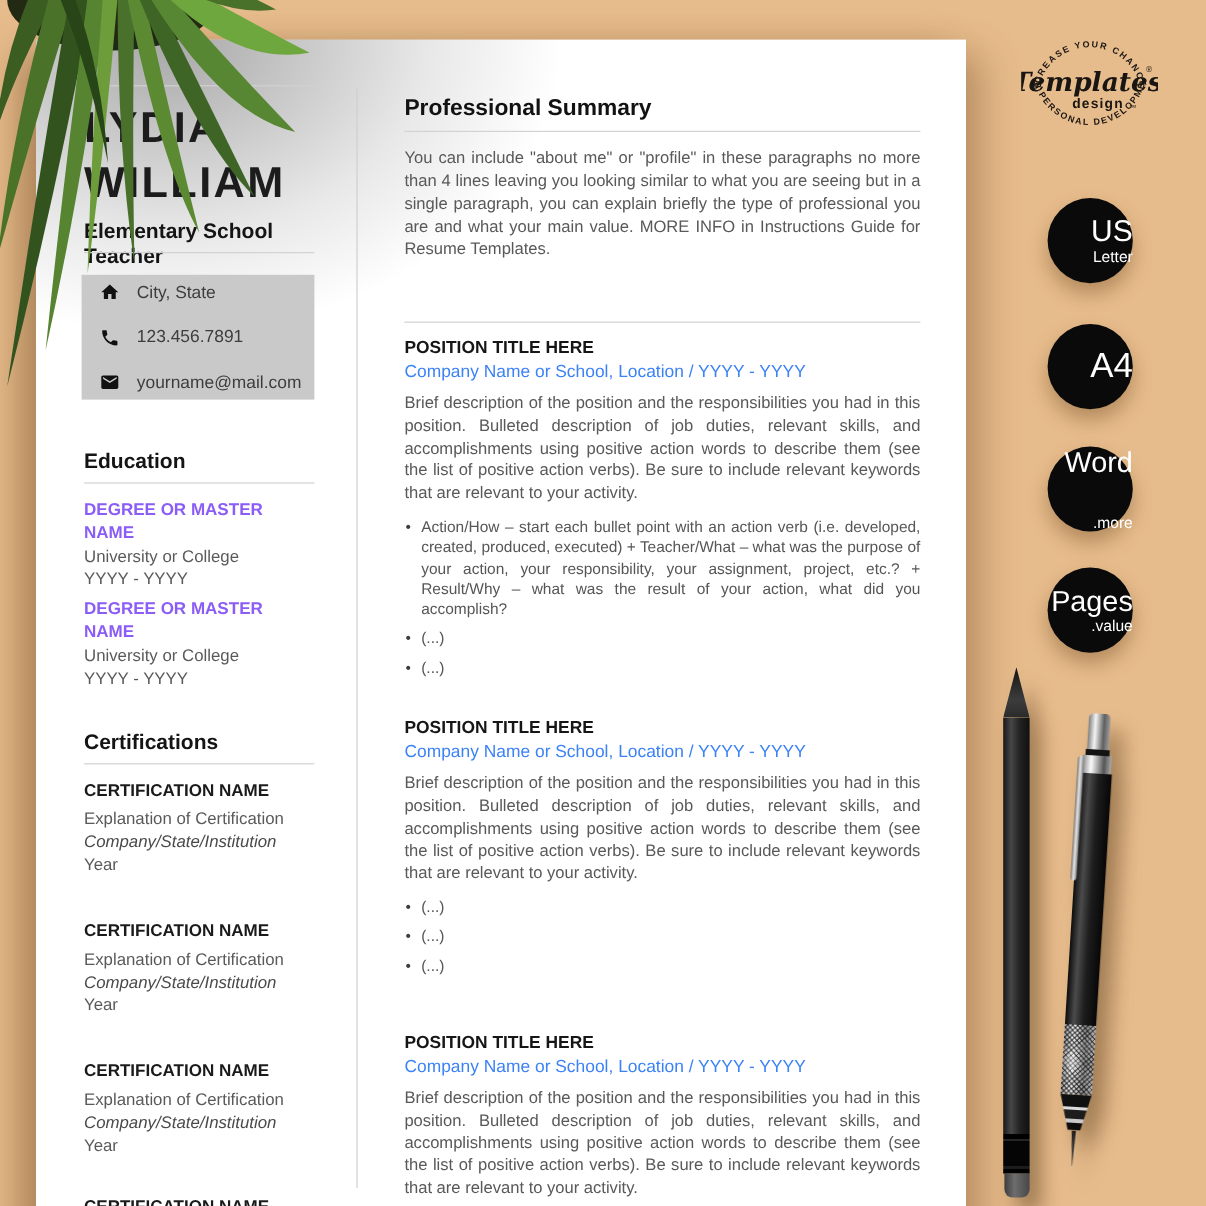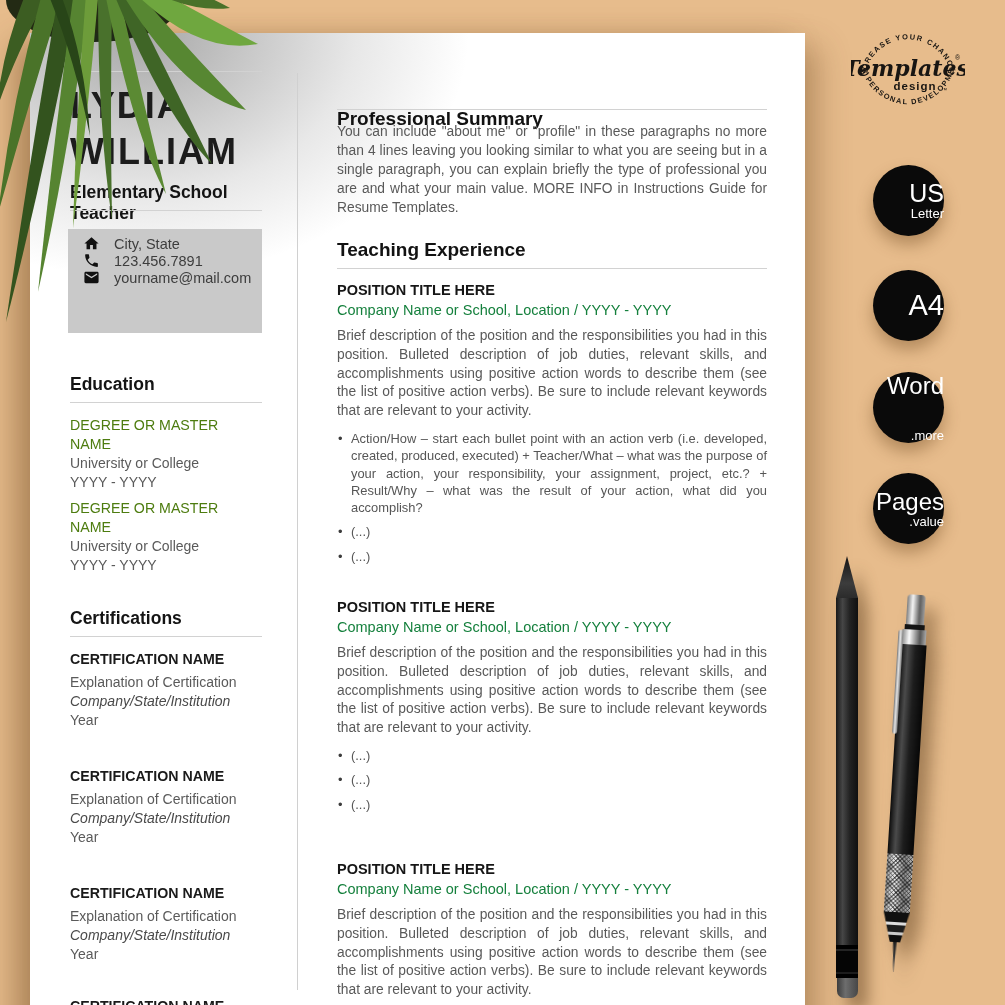--- a/index.html
+++ b/index.html
@@ -27,53 +27,53 @@
   
   .lc { position:absolute; left:40px; width:192px; }
   .name { top:50px; font-size:36px; line-height:46px; letter-spacing:2px;
           font-weight:700; color:#1c1c1c; }
   .name span { display:block; }
   .job-title { top:149px; font-size:17.5px; font-weight:700; color:#141414; }
   .rule-nametop { left:40px; top:38px; width:192px; }
   .rule-title   { left:40px; top:177px; width:192px; }
 
   .contact-box { position:absolute; left:38px; top:196px; width:194px; height:104px;
-    background:#c9c9c9; display:flex; flex-direction:column; justify-content:flex-start;
+    background:#c9c9c9; display:flex; flex-direction:column; justify-content:space-between;
     padding:6px 6px 6px 15px; }
   .contact-row { display:flex; align-items:center; gap:14px; }
   .contact-row svg { width:17px; height:17px; flex:0 0 17px; fill:#111; }
   .contact-row span { font-size:14.5px; color:#3d3d3d; }
 
   .side-heading { font-size:17.5px; font-weight:700; color:#141414; }
   .edu-heading  { top:341px; }
   .rule-edu     { left:40px; top:369px; width:192px; }
   .edu-0 { top:383px; } .edu-1 { top:466px; }
-  .e-degree { font-size:14.2px; font-weight:400; color:#4d7c0f; line-height:19px; }
+  .e-degree { font-size:14.2px; font-weight:700; color:#8b5cf6; line-height:19px; }
   .e-line   { font-size:14px; color:#5a5a5a; line-height:19px; }
 
   .cert-heading { top:575px; }
   .rule-cert    { left:40px; top:603px; width:192px; }
   .cert-0 { top:616px; } .cert-1 { top:733px; } .cert-2 { top:850px; } .cert-3 { top:963px; }
   .c-name { font-size:14.2px; font-weight:700; color:#1a1a1a; line-height:20px; margin-bottom:4px; }
   .c-line { font-size:14px; color:#5a5a5a; line-height:19px; }
   .c-inst { font-style:italic; color:#4a4a4a; }
 
   .col-divider { position:absolute; left:267px; top:40px; width:1px; height:917px; background:#d0d0d0; }
 
   
   .rc { position:absolute; left:307px; width:430px; }
   .main-heading { font-size:19px; font-weight:700; color:#121212; }
-  .sum-heading { top:47px;margin-top:28px; }
+  .sum-heading { top:47px; }
   .rule-sum { left:307px; top:76px; width:430px; }
   .sum-body { top:89px; font-size:13.8px; line-height:19px; color:#595959; text-align:justify; }
   .exp-heading { top:206px; }
   .rule-exp { left:307px; top:235px; width:430px; }
   .pos-0 { top:248px; } .pos-1 { top:565px; } .pos-2 { top:827px; }
   .p-title { font-size:14.5px; font-weight:700; color:#161616; line-height:19px; }
-  .p-company { font-size:14.5px; color:#15803d; line-height:19px; margin-top:1px; }
+  .p-company { font-size:14.5px; color:#3b82f6; line-height:19px; margin-top:1px; }
   .p-desc { font-size:13.8px; line-height:18.8px; color:#595959; text-align:justify; margin-top:7px; }
   .p-bullets { list-style:none; margin-top:9px; }
   .p-bullets li { position:relative; padding-left:14px; font-size:12.9px; line-height:17.3px;
                   color:#565656; text-align:justify; }
   .p-bullets li + li { margin-top:7px; }
   .p-bullets li::before { content:"•"; position:absolute; left:1px; top:0; color:#3c3c3c; }
 
   
   .plant { position:absolute; left:-6px; top:-14px; z-index:3; pointer-events:none; }
 
@@ -201,21 +201,20 @@
     <div class="lc cert-3">
       <div class="c-name">CERTIFICATION NAME</div>
     </div>
 
     <div class="col-divider"></div>
 
     <h2 class="rc main-heading sum-heading">Professional Summary</h2>
     <div class="rule rule-sum"></div>
     <p class="rc sum-body">You can include "about me" or "profile" in these paragraphs no more than 4 lines leaving you looking similar to what you are seeing but in a single paragraph, you can explain briefly the type of professional you are and what your main value. MORE INFO in Instructions Guide for Resume Templates.</p>
 
-    <h2 class="rc main-heading exp-heading">Teaching Experience</h2>
     <div class="rule rule-exp"></div>
 
     <div class="rc pos-0">
       <div class="p-title">POSITION TITLE HERE</div>
       <div class="p-company">Company Name or School, Location / YYYY - YYYY</div>
       <p class="p-desc">Brief description of the position and the responsibilities you had in this position. Bulleted description of job duties, relevant skills, and accomplishments using positive action words to describe them (see the list of positive action verbs). Be sure to include relevant keywords that are relevant to your activity.</p>
       <ul class="p-bullets">
         <li>Action/How – start each bullet point with an action verb (i.e. developed, created, produced, executed) + Teacher/What – what was the purpose of your action, your responsibility, your assignment, project, etc.? + Result/Why – what was the result of your action, what did you accomplish?</li>
         <li>(...)</li>
         <li>(...)</li>

